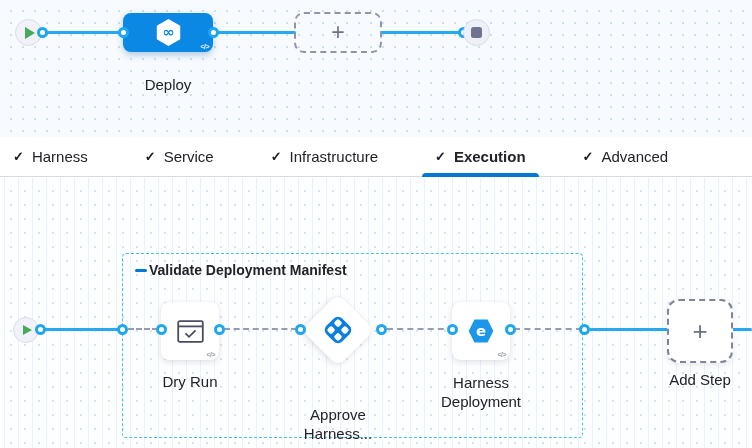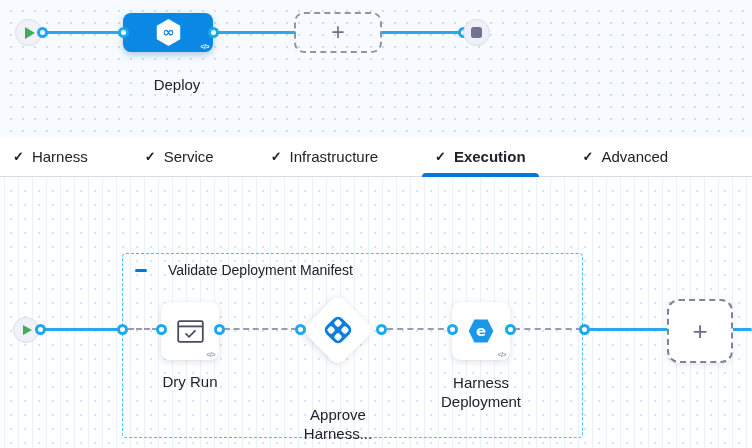--- a/index.html
+++ b/index.html
@@ -75,21 +75,21 @@
     border:2px dashed #9193ab;box-sizing:border-box;cursor:pointer;
     display:flex;align-items:center;justify-content:center;
   }
   .plus-glyph{font-size:23px;font-weight:200;color:#6e7089;line-height:1;}
   
   .group-box{
     position:absolute;left:122px;top:75px;width:461px;height:185px;
     border:1.5px dashed #45c4ea;border-radius:4px;box-sizing:border-box;
   }
   .group-header{
-    position:absolute;left:12px;top:8px;display:flex;align-items:center;gap:21px;
+    position:absolute;left:12px;top:8px;display:flex;align-items:center;gap:2px;font-weight:bold;
   }
   .collapse-dash{width:12px;height:3px;border-radius:2px;background:#0278d5;cursor:pointer;}
   .group-title{font-size:14px;color:#22222a;}
   .step-box{
     position:absolute;width:58px;height:58px;border-radius:8px;background:#fff;
     box-shadow:0 2px 6px rgba(96,97,112,.18),0 0 1px rgba(40,41,61,.1);
     display:flex;align-items:center;justify-content:center;cursor:pointer;
   }
   .diamond{
     position:absolute;left:312px;top:126px;width:52px;height:52px;border-radius:9px;
@@ -134,21 +134,21 @@
 
     <div class="addstage-node">
       <span class="plus-glyph">+</span>
     </div>
 
     <div class="port" style="left:458px;top:27px;"></div>
     <div class="roundnode" style="left:463px;top:19px;background:#eef0f8;">
       <div class="stop-sq"></div>
     </div>
 
-    <div class="node-label" style="left:132px;top:75px;width:90px;">Deploy</div>
+    <div class="node-label" style="left:123px;top:75px;width:90px;">Deploy</div>
   </div>
 
   <div class="tabbar">
     <div class="tab">
       <span class="check">✓</span>
       <span>Harness</span>
     </div>
     <div class="tab">
       <span class="check">✓</span>
       <span>Service</span>
@@ -226,15 +226,16 @@
 
     <div class="port" style="left:579px;top:146px;"></div>
 
     <div class="addstep-node">
       <span class="plus-glyph" style="font-size:26px;">+</span>
     </div>
 
     <div class="node-label" style="left:131px;top:194px;width:118px;">Dry Run</div>
     <div class="node-label" style="left:296px;top:195px;width:84px;margin-top:32px;">Approve Harness...</div>
     <div class="node-label" style="left:433px;top:195px;width:96px;">Harness Deployment</div>
+    <div class="node-label" style="left:662px;top:192px;width:76px;">Add Step</div>
   </div>
 
 </div>
 
 </body></html>

